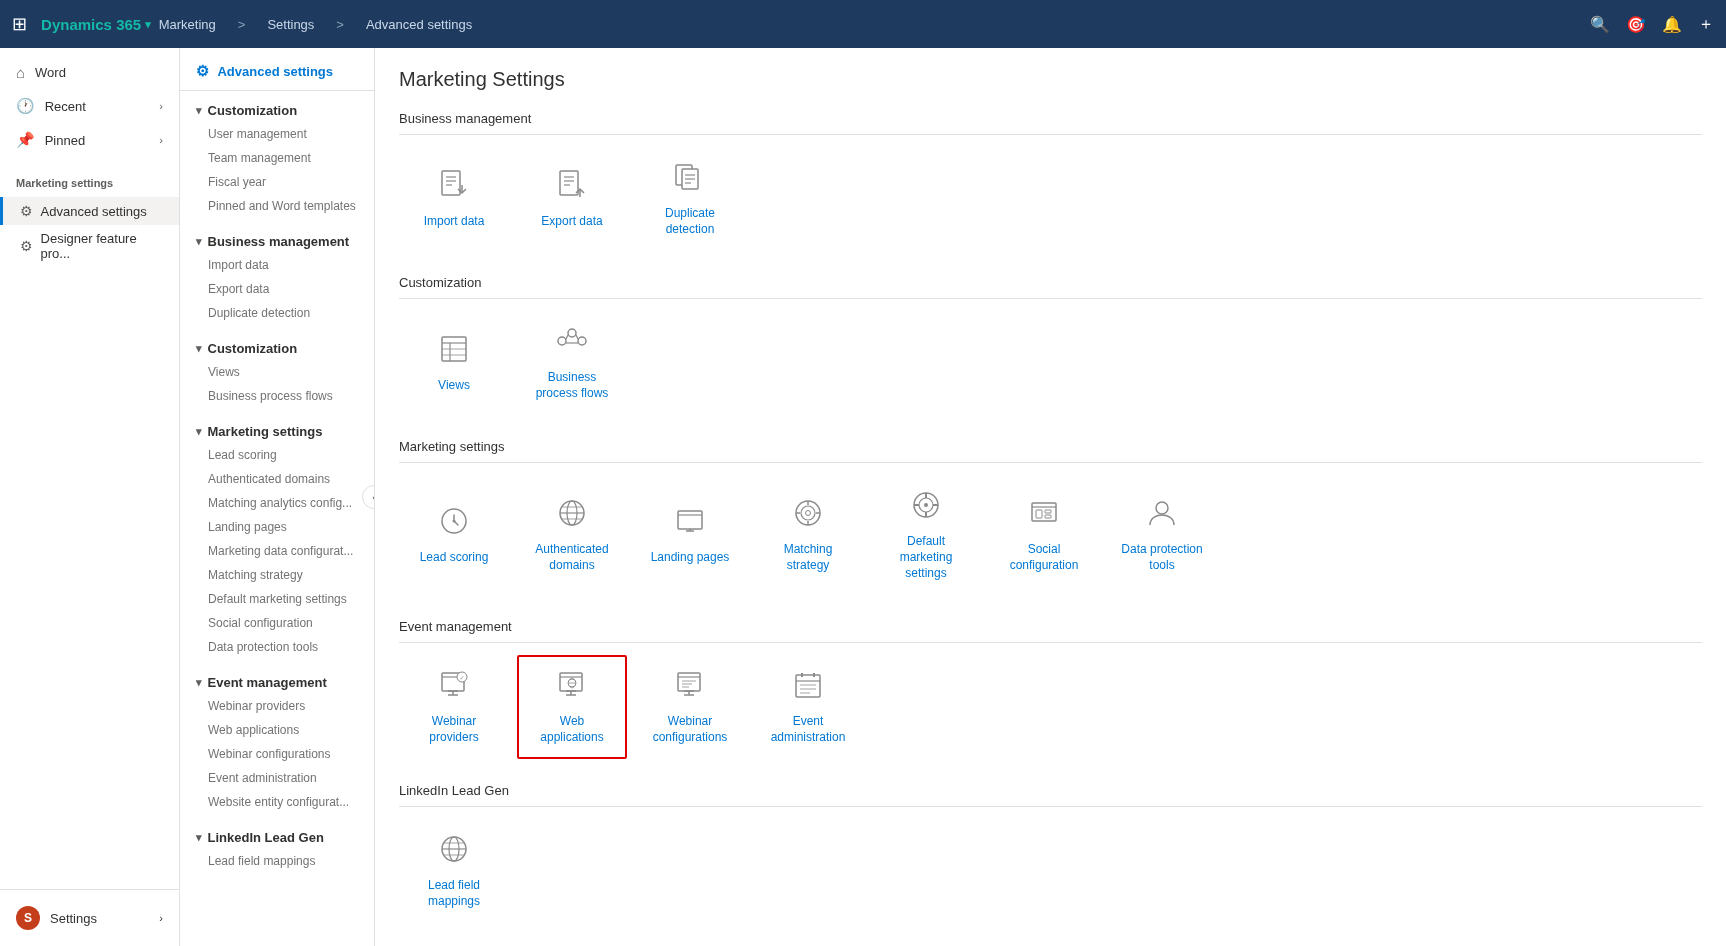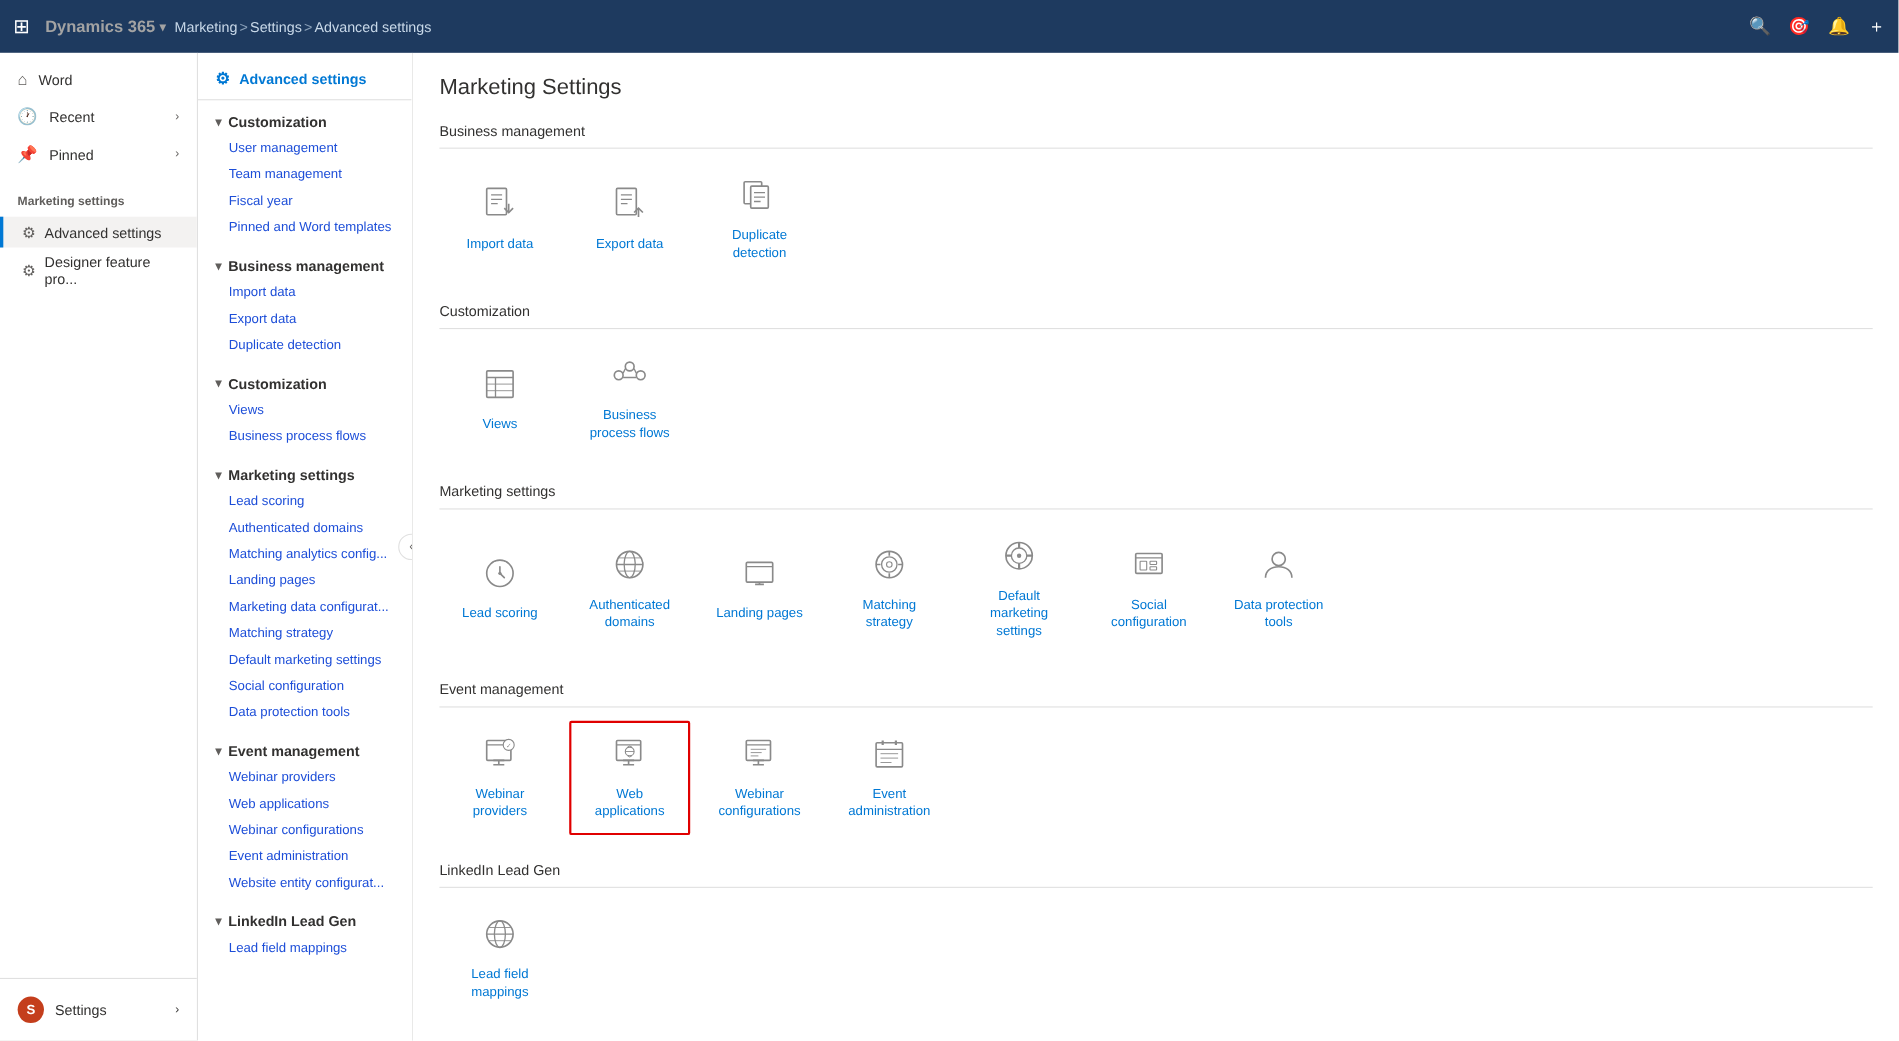--- a/index.html
+++ b/index.html
@@ -10,34 +10,34 @@
       background: #1e3a5f;
       height: 48px;
       display: flex;
       align-items: center;
       padding: 0 12px;
       gap: 8px;
       flex-shrink: 0;
     }
     .top-nav .waffle-icon { color: white; font-size: 18px; margin-right: 6px; cursor: pointer; }
     .top-nav .app-name {
-      color: #a3a3a3;
+      color: #14b8a6;
       font-size: 15px;
       font-weight: 600;
       display: flex;
       align-items: center;
       gap: 4px;
     }
     .top-nav .app-name .chevron { font-size: 11px; }
     .top-nav .breadcrumb {
       color: #c8d8e8;
       font-size: 13px;
       display: flex;
       align-items: center;
-      gap: 2px;
+      gap: 22px;
       text-align: right;
     }
     .top-nav .breadcrumb a { color: #c8d8e8; text-decoration: none; }
     .top-nav .breadcrumb .sep { color: #8aa0b8; }
     .top-nav .spacer { flex: 1; }
     .top-nav .nav-icons { display: flex; align-items: center; gap: 16px; color: white; font-size: 16px; }
     .top-nav .nav-icons span { cursor: pointer; }
 
     
     .main-layout {
@@ -153,21 +153,21 @@
       cursor: pointer;
       font-size: 13px;
       font-weight: 600;
       color: #323130;
     }
     .nav-group-header .chevron { font-size: 11px; color: #605e5c; }
     .nav-group-item {
       padding: 5px 16px 5px 28px;
       cursor: pointer;
       font-size: 12px;
-      color: #1d4ed8;
+      color: #737373;
       white-space: nowrap;
       overflow: hidden;
       text-overflow: ellipsis;
     }
 
     .nav-collapse-btn {
       position: absolute;
       right: -12px;
       top: 50%;
       transform: translateY(-50%);

